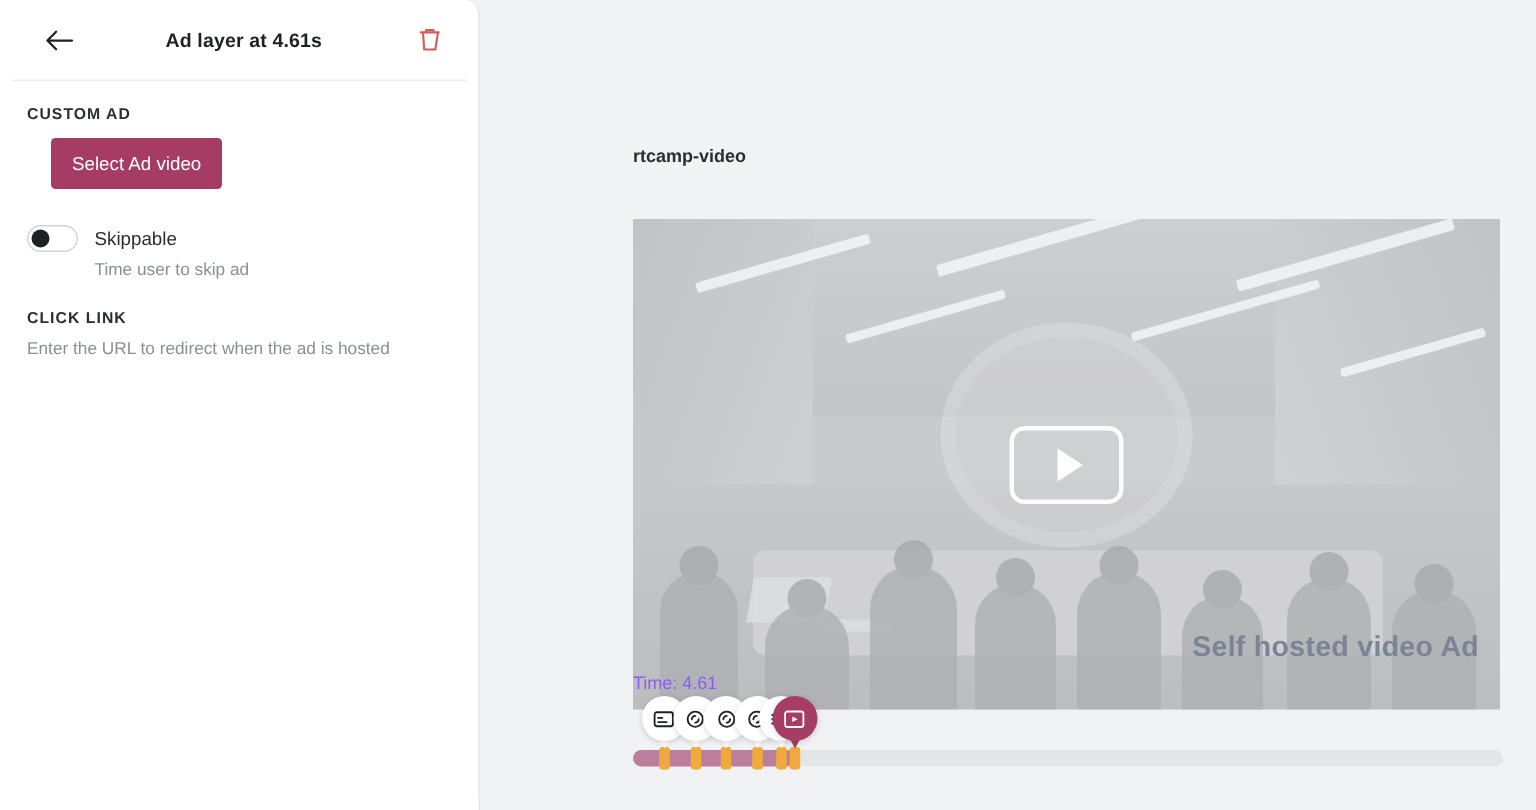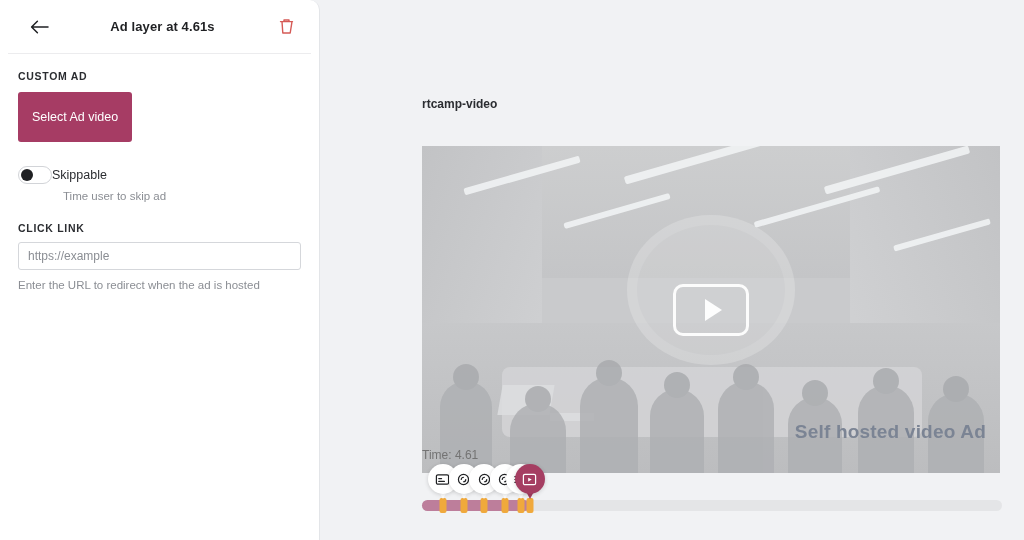--- a/index.html
+++ b/index.html
@@ -56,26 +56,27 @@
 
   .panel-body { padding: 16px 18px 0 18px; }
   .field-label {
     font-size: 10.5px; font-weight: bold; color: #2b2d31;
     letter-spacing: .7px; text-transform: uppercase;
   }
   .primary-btn {
     display: inline-block; margin-top: 10px;
     background: #a63c64; color: #fff;
     font-size: 12.5px; border: none; border-radius: 3px;
-    padding: 18px 14px; cursor: pointer;
+    padding: 10px 14px; cursor: pointer;
     font-family: inherit;
+    margin-left: 16px;
   }
 
   .toggle-row {
-    display: flex; align-items: center; gap: 0;
+    display: flex; align-items: center; gap: 11px;
     margin-top: 24px;
   }
   .switch {
     width: 34px; height: 18px; border-radius: 9px;
     background: #ffffff; border: 1.4px solid #d2d4d8;
     position: relative; cursor: pointer; flex: none;
   }
   .switch .knob {
     position: absolute; top: 2px; left: 2px;
     width: 12px; height: 12px; border-radius: 50%;
@@ -169,21 +170,21 @@
     margin-left: 4px;
   }
   .ad-caption {
     position: absolute; right: 14px; bottom: 30px;
     font-size: 19px; font-weight: bold; color: #7b8494;
     letter-spacing: .2px;
   }
 
   .time-label {
     position: absolute; left: 102px; top: 448px;
-    font-size: 12px; color: #737373;
+    font-size: 12px; color: #8b5cf6;
   }
 
   
   .timeline { position: absolute; left: 102px; top: 500px; width: 580px; }
   .track {
     position: relative; height: 11px;
     background: #e4e5e7; border-radius: 6px;
   }
   .track-fill {
     position: absolute; left: 0; top: 0; bottom: 0;
@@ -250,21 +251,20 @@
       <div class="toggle-row">
         <div class="switch">
           <div class="knob"></div>
         </div>
         <span class="toggle-label">Skippable</span>
       </div>
       <div class="help-text">Time user to skip ad</div>
 
       <div class="click-link-block">
         <div class="field-label">CLICK LINK</div>
-        <input class="text-input" type="text" placeholder="https://example" style="">
         <div class="input-hint">Enter the URL to redirect when the ad is hosted</div>
       </div>
 
     </div>
   </div>
 
   <div class="main">
 
     <div class="video-title">rtcamp-video</div>
 

